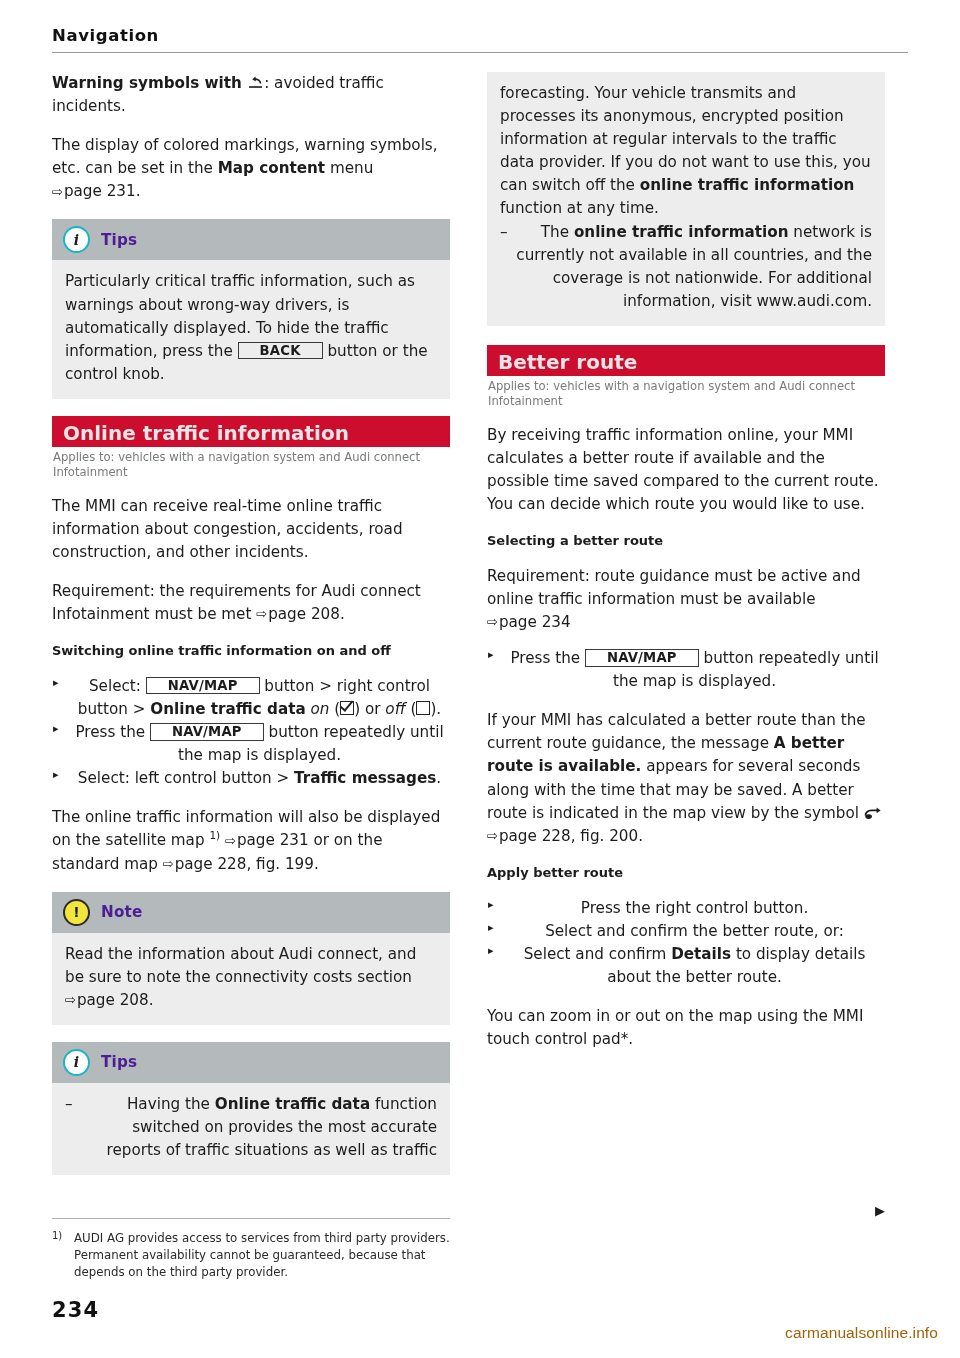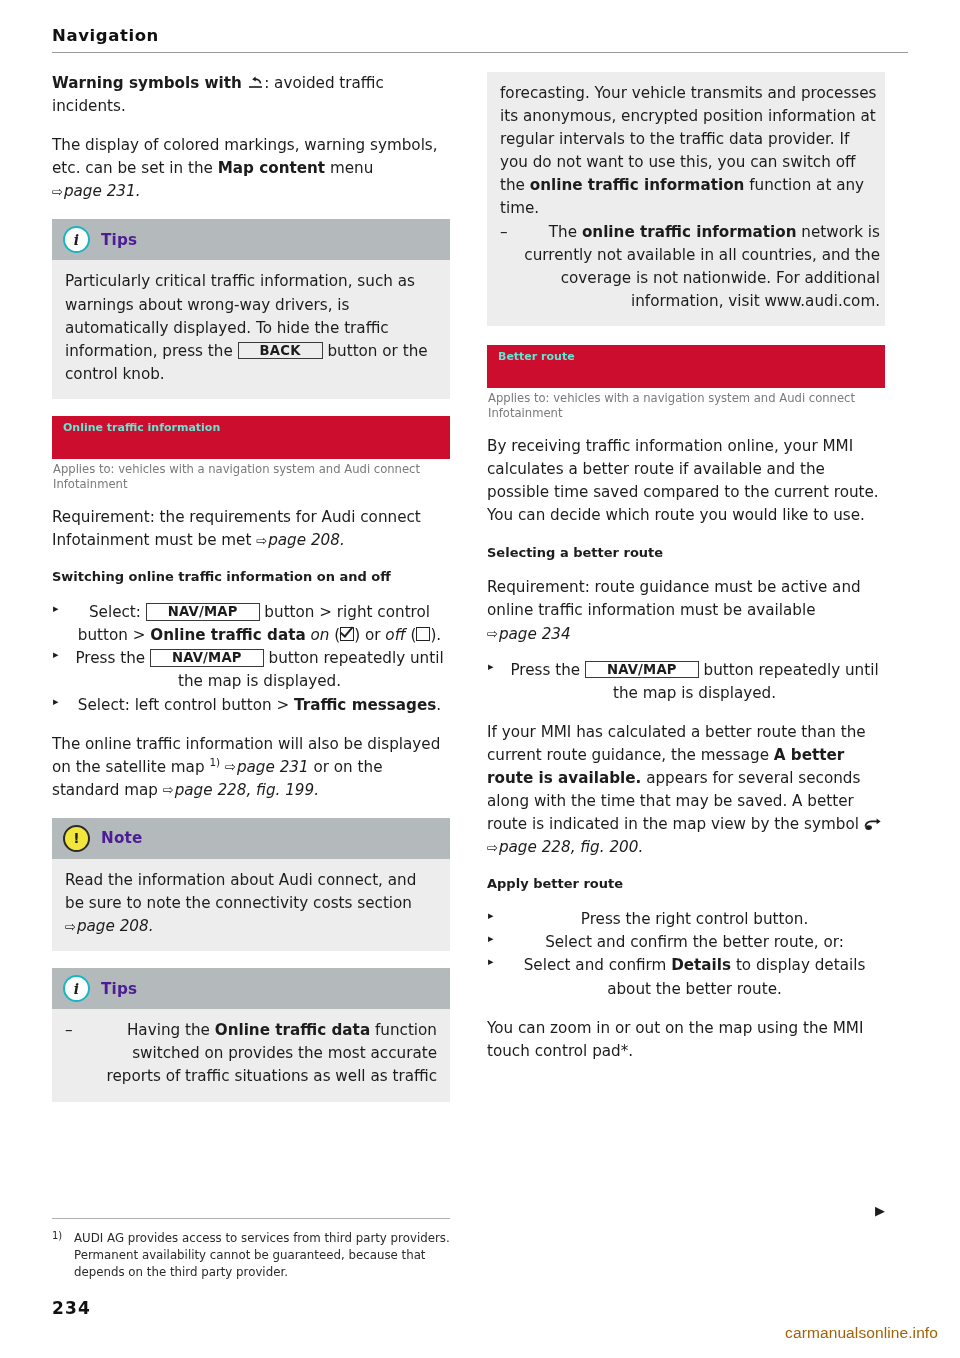--- a/index.html
+++ b/index.html
@@ -61,21 +61,20 @@
 
   h3.sub {
     font-size: 13px;
     font-weight: 700;
     line-height: 1.45;
     margin: 0 0 14px 0;
   }
 
   
   .ref {
-    font-style: italic;
     white-space: nowrap;
     text-align: center;
   }
   .arrow-ref::before {
     content: "\21E8";
     font-style: normal;
     font-size: 13px;
     padding-right: 1px;
     position: relative;
     top: -0.5px;
@@ -157,24 +156,24 @@
     left: 0;
     top: 0;
   }
 
   
   .sec {
     margin: 0 0 14px 0;
   }
   .sec-bar {
     background: #cc0d2e;
-    color: #5eead4;
-    font-size: 11px;
-    font-weight: 700;
-    padding: 6px 10px 24px 11px;
+    color: #e5e5e5;
+    font-size: 20px;
+    font-weight: 700;
+    padding: 6px 10px 2px 11px;
     line-height: 1.15;
   }
   .sec-applies {
     font-size: 11.6px;
     line-height: 1.32;
     color: #7a7a7a;
     padding: 3px 0 0 1px;
   }
 
   
@@ -224,21 +223,21 @@
   }
   .icon-note {
     background: #f2e53c;
     border: 2.4px solid #2a2a2a;
     color: #1c1c1c;
   }
 
   
   .cont-box {
     background: #ededed;
-    padding: 10px 5px 13px 13px;
+    padding: 10px 13px 13px 13px;
     font-size: 15.2px;
     line-height: 1.52;
     margin: 0 0 19px 0;
   }
   .cont-box p { margin: 0 0 0 0; }
 
   
   .sym-detour {
     display: inline-block;
     width: 17px;
@@ -296,21 +295,21 @@
     left: 0;
     top: -1px;
     font-size: 10px;
     vertical-align: super;
   }
 
   .page-number {
     position: absolute;
     left: 52px;
     top: 1298px;
-    font-size: 17px;
+    font-size: 21px;
     font-weight: 700;
     letter-spacing: 1.2px;
     color: #111;
   }
 
   .watermark {
     position: absolute;
     right: 22px;
     bottom: 16px;
     font-family: "Liberation Sans", sans-serif;
@@ -359,20 +358,21 @@
       <div class="box-body">
         <p><span>Particularly critical traffic information, such as warnings about wrong-way drivers, is automatically displayed. To hide the traffic information, press the </span><span class="key">BACK</span><span> button or the control knob.</span></p>
       </div>
     </div>
 
     <div class="sec">
       <div class="sec-bar">Online traffic information</div>
       <div class="sec-applies">Applies to: vehicles with a navigation system and Audi connect Infotainment</div>
     </div>
 
+    <p class="body">The MMI can receive real-time online traffic information about congestion, accidents, road construction, and other incidents.</p>
 
     <p class="body">
       <span>Requirement: the requirements for Audi connect Infotainment must be met </span><span class="ref arrow-ref">page 208.</span>
     </p>
 
     <h3 class="sub">Switching online traffic information on and off</h3>
 
     <ul class="bullets">
       <li>
         <span>Select: </span><span class="key">NAV/MAP</span><span> button &gt; right control button &gt; </span><b>Online traffic data</b><span> </span><i>on</i><span> (</span><span class="cbox checked"></span><span>) or </span><i>off</i><span> (</span><span class="cbox"></span><span>).</span>

